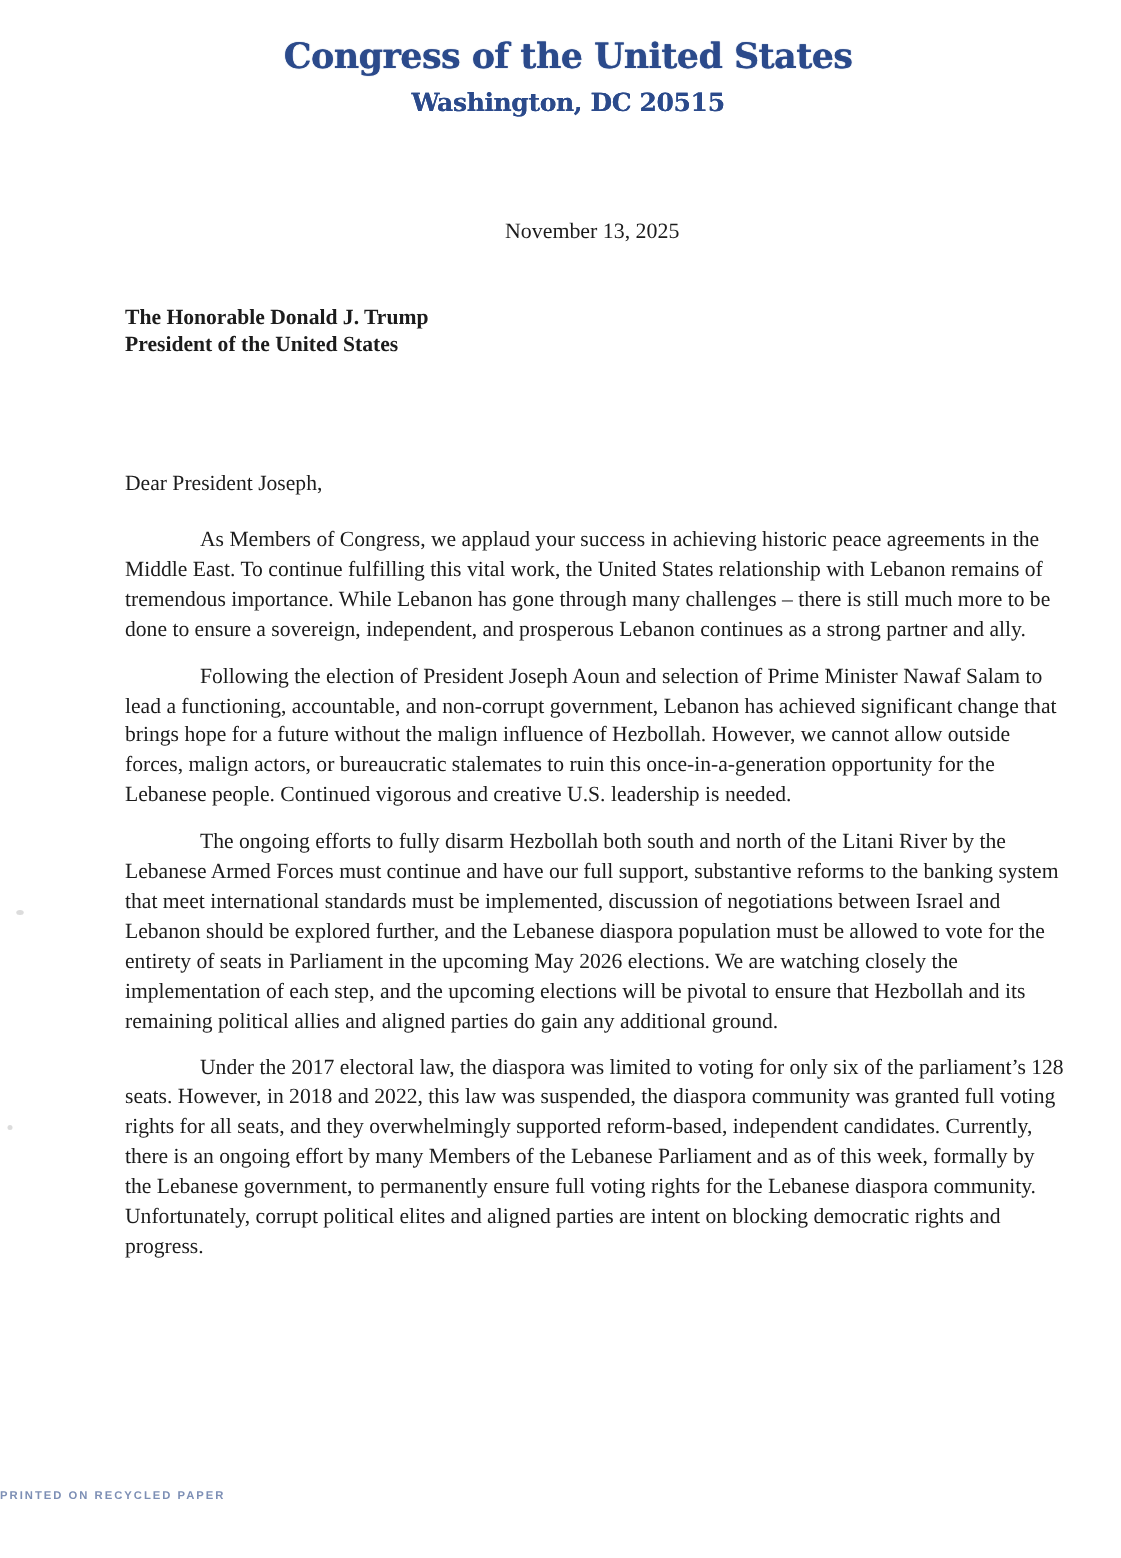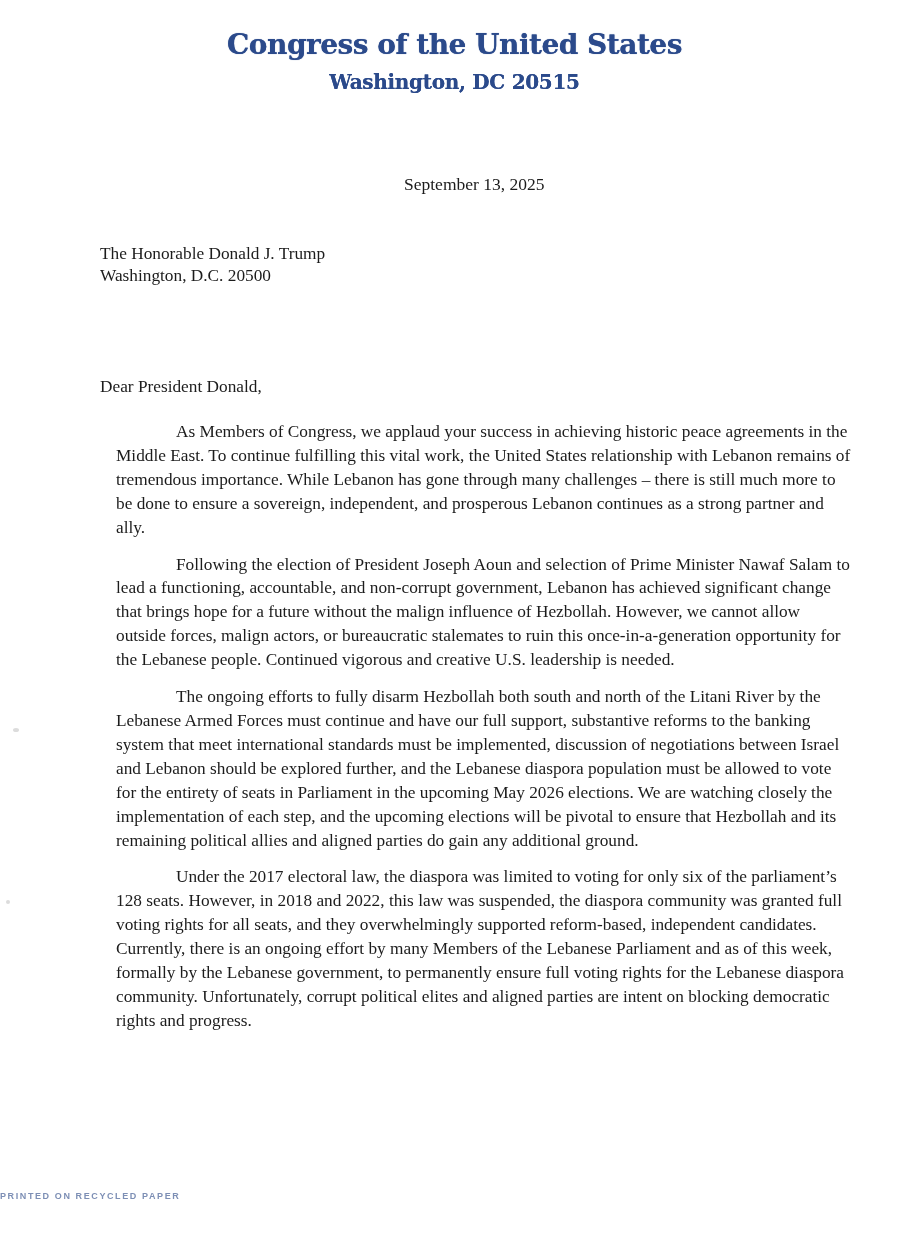--- a/index.html
+++ b/index.html
@@ -53,20 +53,21 @@
     font-size: 17.5px;
   }
 
   
   .recipient {
     position: absolute;
     top: 243px;
     left: 100px;
     font-size: 17.3px;
     line-height: 22px;
+    font-weight: bold;
   }
 
   
   .salutation {
     position: absolute;
     top: 377px;
     left: 100px;
     font-size: 17.3px;
   }
 
@@ -74,21 +75,21 @@
   .body-text {
     position: absolute;
     top: 420px;
     left: 100px;
     width: 752px;
     font-size: 17.3px;
     line-height: 23.9px;
     text-align: left;
   }
   .body-text p {
-    margin: 0 0 13px 16px;
+    margin: 0 0 13px 0;
     text-indent: 60px;
   }
 
   
   .footer {
     position: absolute;
     top: 1191px;
     left: 0;
     width: 100%;
     text-align: left;
@@ -112,28 +113,28 @@
 </head>
 <body>
 
 <div class="page">
 
   <div class="letterhead">
     <div class="letterhead-title">Congress of the United States</div>
     <div class="letterhead-subtitle">Washington, DC 20515</div>
   </div>
 
-  <div class="date-line">September 13, 2025</div>
+  <div class="date-line">November 13, 2025</div>
 
   <div class="recipient">
     <div>The Honorable Donald J. Trump</div>
-    <div>Washington, D.C. 20500</div>
+    <div>President of the United States</div>
   </div>
 
-  <div class="salutation">Dear President Donald,</div>
+  <div class="salutation">Dear President Joseph,</div>
 
   <div class="body-text">
     <p>As Members of Congress, we applaud your success in achieving historic peace agreements in the Middle East. To continue fulfilling this vital work, the United States relationship with Lebanon remains of tremendous importance. While Lebanon has gone through many challenges – there is still much more to be done to ensure a sovereign, independent, and prosperous Lebanon continues as a strong partner and ally.</p>
     <p>Following the election of President Joseph Aoun and selection of Prime Minister Nawaf Salam to lead a functioning, accountable, and non-corrupt government, Lebanon has achieved significant change that brings hope for a future without the malign influence of Hezbollah. However, we cannot allow outside forces, malign actors, or bureaucratic stalemates to ruin this once-in-a-generation opportunity for the Lebanese people. Continued vigorous and creative U.S. leadership is needed.</p>
     <p>The ongoing efforts to fully disarm Hezbollah both south and north of the Litani River by the Lebanese Armed Forces must continue and have our full support, substantive reforms to the banking system that meet international standards must be implemented, discussion of negotiations between Israel and Lebanon should be explored further, and the Lebanese diaspora population must be allowed to vote for the entirety of seats in Parliament in the upcoming May 2026 elections. We are watching closely the implementation of each step, and the upcoming elections will be pivotal to ensure that Hezbollah and its remaining political allies and aligned parties do gain any additional ground.</p>
     <p>Under the 2017 electoral law, the diaspora was limited to voting for only six of the parliament’s 128 seats. However, in 2018 and 2022, this law was suspended, the diaspora community was granted full voting rights for all seats, and they overwhelmingly supported reform-based, independent candidates. Currently, there is an ongoing effort by many Members of the Lebanese Parliament and as of this week, formally by the Lebanese government, to permanently ensure full voting rights for the Lebanese diaspora community. Unfortunately, corrupt political elites and aligned parties are intent on blocking democratic rights and progress.</p>
   </div>
 
   <div class="footer">PRINTED ON RECYCLED PAPER</div>
 

